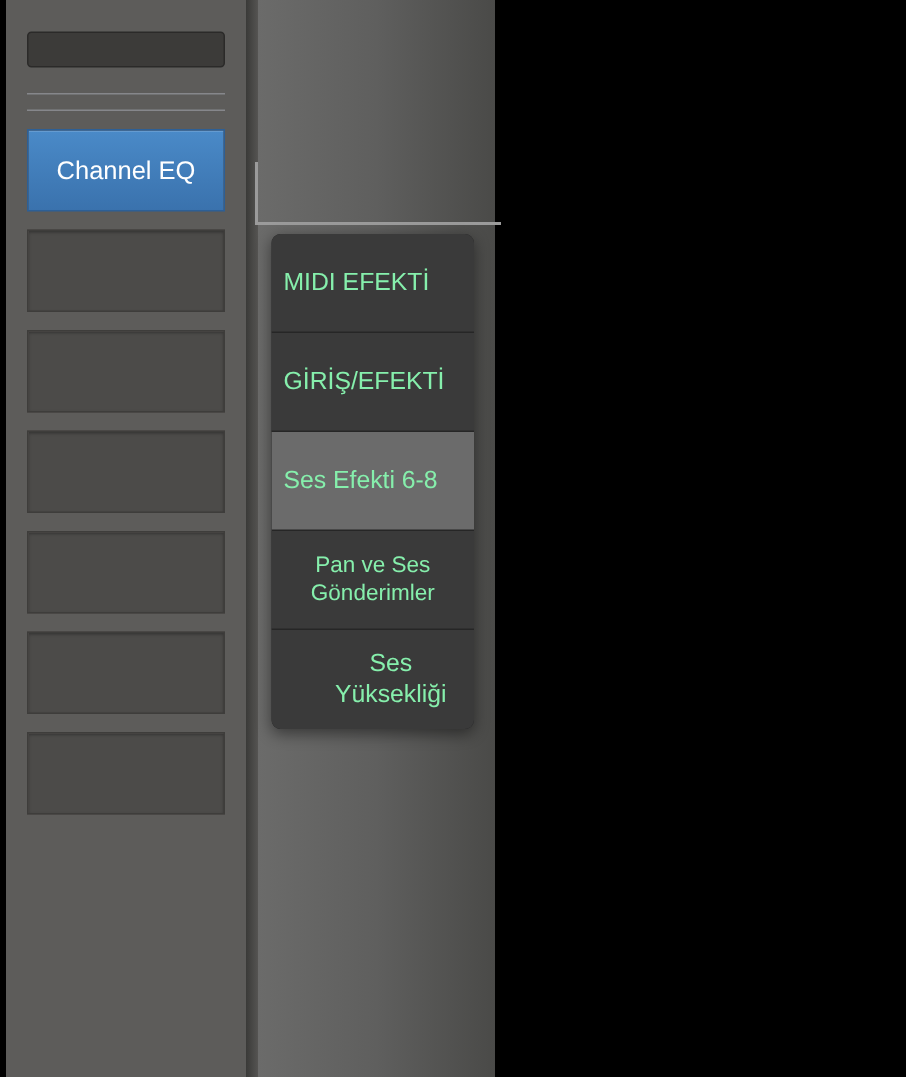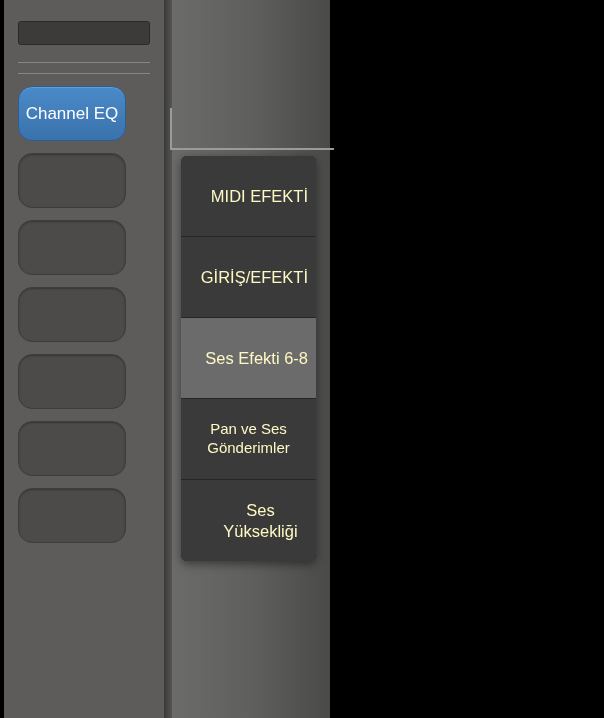--- a/index.html
+++ b/index.html
@@ -38,23 +38,23 @@
       margin-bottom: 3px;
       border: 1px solid #2b2a29;
     }
     .section-label-line {
       height: 12px;
       border-top: 1px solid #86878b;
       border-bottom: 1px solid #86878b;
       position: relative;
     }
     .effect-slot {
-      width: 108px;
+      width: 132px;
       height: 55px;
-      border-radius: 14px;
+      border-radius: 0;
       display: flex;
       align-items: center;
       justify-content: center;
       font-size: 17px;
       color: #fff;
       text-align: center;
       cursor: pointer;
     }
     .effect-slot.filled {
       background: linear-gradient(to bottom, #4a8ac8, #3a72ad);
@@ -87,26 +87,26 @@
       left: 181px;
       top: 156px;
       width: 135px;
       background: #3a3a3a;
       border-radius: 6px;
       overflow: hidden;
       box-shadow: 0 3px 10px rgba(0,0,0,0.45), inset 0 0 0 1px rgba(0,0,0,0.4);
     }
     .menu-item {
       width: 100%;
-      height: 81px;
+      height: 66px;
       display: flex;
       align-items: center;
-      justify-content: flex-end;
+      justify-content: flex-start;
       text-align: center;
-      color: #fef9c3;
+      color: #86efac;
       font-size: 16.5px;
       line-height: 1.25;
       padding: 6px 8px;
       background: #3a3a3a;
       border-bottom: 1px solid #262626;
       cursor: pointer;
     }
     .menu-item:last-child { border-bottom: none; padding-left: 32px; }
     .menu-item.selected { background: #6b6b6b; }
     .menu-item.small { font-size: 15px; }

